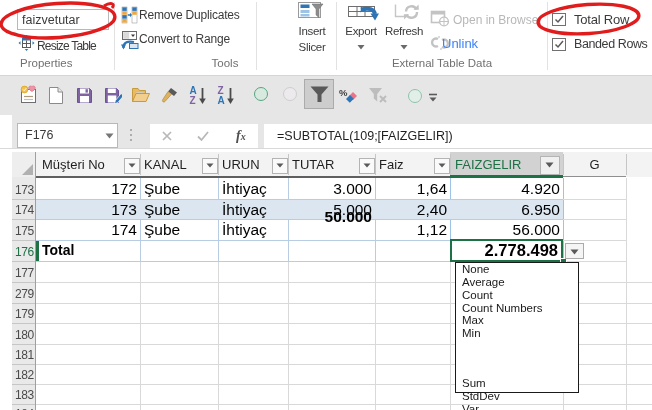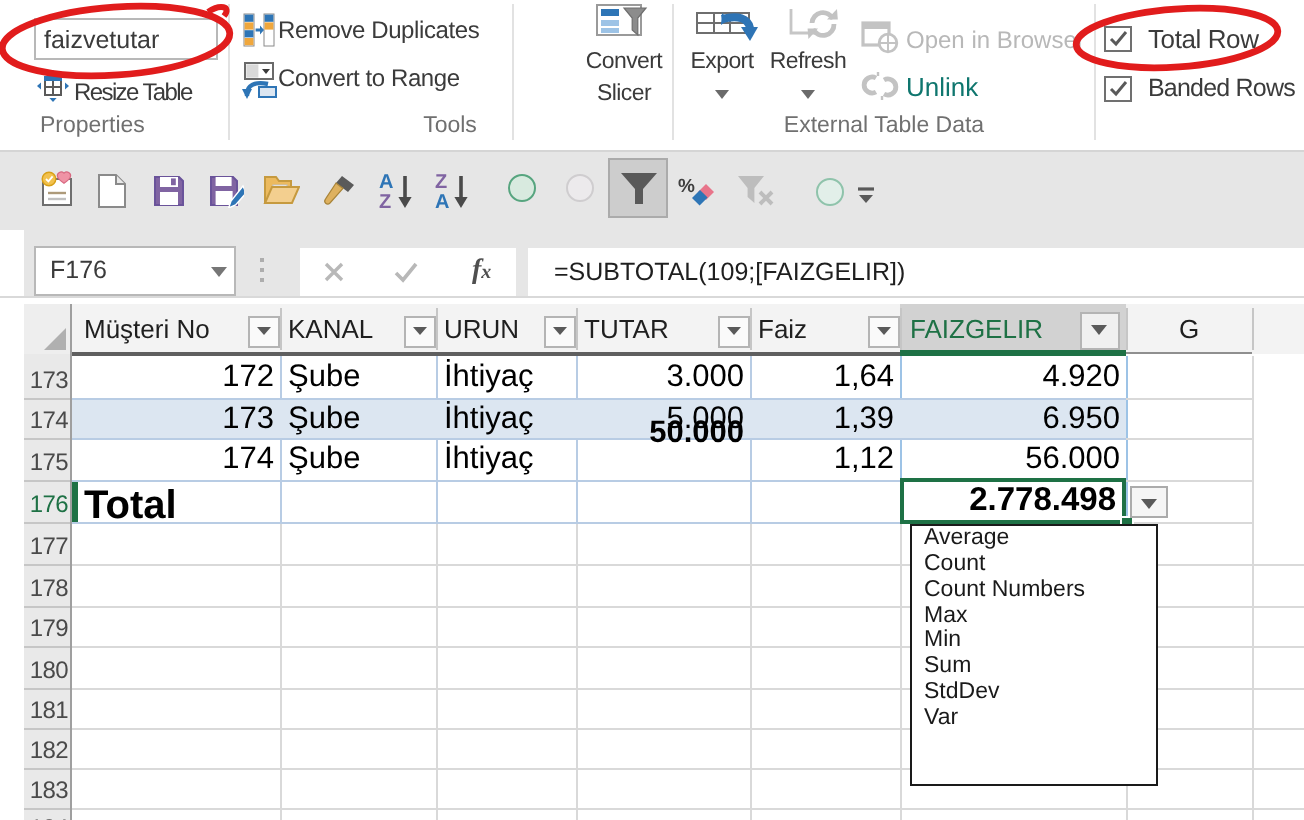--- a/index.html
+++ b/index.html
@@ -60,21 +60,21 @@
 <div class="abs rtxt" style="left:139px;top:32px;">Convert to Range</div>
 <div class="abs lbl" style="left:155px;top:57px;width:140px;text-align:center;">Tools</div>
 
 <svg class="abs" style="left:297px;top:1px;" width="28" height="18" viewBox="0 0 28 18">
   <rect x="1.5" y="1.5" width="22" height="15" fill="#fff" stroke="#9a9a9a"></rect>
   <rect x="3.5" y="3.5" width="9" height="3.5" fill="#2e75b6"></rect>
   <rect x="3.5" y="9" width="9" height="3" fill="#9dc3e6"></rect>
   <rect x="3.5" y="13" width="9" height="2.5" fill="#9dc3e6"></rect>
   <path d="M15 3 L26 3 L21.9 8 L21.9 16.5 L19.1 14 L19.1 8 Z" fill="#8c8c8c" stroke="#6e6e6e" stroke-width="0.6"></path>
 </svg>
-<div class="abs" style="left:285px;top:25px;width:54px;text-align:center;font-size:11.5px;color:#3b3b3b;letter-spacing:-0.3px;">Convert</div>
+<div class="abs" style="left:285px;top:25px;width:54px;text-align:center;font-size:11.5px;color:#3b3b3b;letter-spacing:-0.3px;">Insert</div>
 <div class="abs" style="left:285px;top:41px;width:54px;text-align:center;font-size:11.5px;color:#3b3b3b;letter-spacing:-0.3px;">Slicer</div>
 
 <svg class="abs" style="left:347px;top:4px;" width="32" height="19" viewBox="0 0 32 19">
   <rect x="1.5" y="2.5" width="26" height="10" fill="none" stroke="#6e6e6e"></rect>
   <line x1="10" y1="2.5" x2="10" y2="12.5" stroke="#6e6e6e"></line>
   <line x1="18" y1="2.5" x2="18" y2="12.5" stroke="#6e6e6e"></line>
   <line x1="1.5" y1="7.5" x2="27.5" y2="7.5" stroke="#6e6e6e"></line>
   <path d="M14 5.5 C 22 3.5, 27 5, 28 10" fill="none" stroke="#2e74b5" stroke-width="4"></path>
   <path d="M23.5 9.5 L32 9.5 L28 16.5 Z" fill="#2e74b5"></path>
   <path d="M14 2.5 L17.5 5.8 L13.5 8.5 Z" fill="#2e74b5"></path>
@@ -102,21 +102,21 @@
   <line x1="9.6" y1="11.5" x2="18.4" y2="11.5" stroke="#c3c3c3"></line>
   <line x1="14" y1="7.1" x2="14" y2="15.9" stroke="#c3c3c3"></line>
 </svg>
 <div class="abs gtxt" style="left:453px;top:13px;">Open in Browser</div>
 <svg class="abs" style="left:430px;top:34px;" width="20" height="18" viewBox="0 0 20 18">
   <path d="M8 5 A 4 4 0 1 0 8 12" fill="none" stroke="#c3c3c3" stroke-width="2.4"></path>
   <path d="M12 6 A 4 4 0 1 1 12 13" fill="none" stroke="#c3c3c3" stroke-width="2.4"></path>
   <line x1="9" y1="2" x2="9" y2="4" stroke="#c3c3c3" stroke-width="1.2"></line>
   <line x1="11" y1="14" x2="11" y2="16" stroke="#c3c3c3" stroke-width="1.2"></line>
 </svg>
-<div class="abs" style="left:453px;top:36px;font-size:13px;color:#0f766e;">Unlink</div>
+<div class="abs" style="left:442px;top:36px;font-size:13px;color:#3b82f6;">Unlink</div>
 <div class="abs lbl" style="left:372px;top:57px;width:140px;text-align:center;">External Table Data</div>
 
 <div class="abs" style="left:552px;top:13px;width:12px;height:11px;background:#fff;border:1px solid #707070;"></div>
 <svg class="abs" style="left:553px;top:14px;" width="12" height="11" viewBox="0 0 12 11">
     <path d="M2.5 5.5 L5 8 L10 2" fill="none" stroke="#5a5a5a" stroke-width="1.5"></path>
   </svg>
 <div class="abs" style="left:574px;top:12px;font-size:13px;color:#3b3b3b;letter-spacing:-0.2px;white-space:nowrap;">Total Row</div>
 <div class="abs" style="left:552px;top:38px;width:12px;height:11px;background:#fff;border:1px solid #707070;"></div>
 <svg class="abs" style="left:553px;top:39px;" width="12" height="11" viewBox="0 0 12 11">
     <path d="M2.5 5.5 L5 8 L10 2" fill="none" stroke="#5a5a5a" stroke-width="1.5"></path>
@@ -322,21 +322,21 @@
 <div class="abs" style="left:563px;top:199px;width:63px;height:1px;background:#d9d9d9;"></div>
 <div class="abs" style="left:563px;top:219px;width:63px;height:1px;background:#d9d9d9;"></div>
 <div class="abs" style="left:563px;top:240px;width:63px;height:1px;background:#d9d9d9;"></div>
 <div class="abs" style="left:563px;top:261px;width:63px;height:1px;background:#d9d9d9;"></div>
 
 <div class="abs num" style="left:0;top:183px;width:34px;text-align:right;">173</div>
 <div class="abs num" style="left:0;top:203px;width:34px;text-align:right;">174</div>
 <div class="abs num" style="left:0;top:224px;width:34px;text-align:right;">175</div>
 <div class="abs num" style="left:0;top:245px;width:34px;text-align:right;color:#1e7145;">176</div>
 <div class="abs num" style="left:0;top:266px;width:34px;text-align:right;">177</div>
-<div class="abs num" style="left:0;top:287px;width:34px;text-align:right;">178</div>
+<div class="abs num" style="left:0;top:287px;width:34px;text-align:right;">279</div>
 <div class="abs num" style="left:0;top:307px;width:34px;text-align:right;">179</div>
 <div class="abs num" style="left:0;top:328px;width:34px;text-align:right;">180</div>
 <div class="abs num" style="left:0;top:348px;width:34px;text-align:right;">181</div>
 <div class="abs num" style="left:0;top:368px;width:34px;text-align:right;">182</div>
 <div class="abs num" style="left:0;top:388px;width:34px;text-align:right;">183</div>
 <div class="abs num" style="left:0;top:407px;width:34px;text-align:right;">184</div>
 <div class="abs" style="left:12px;top:199px;width:23px;height:1px;background:#c6c6c6;"></div>
 <div class="abs" style="left:12px;top:219px;width:23px;height:1px;background:#c6c6c6;"></div>
 <div class="abs" style="left:12px;top:240px;width:23px;height:1px;background:#c6c6c6;"></div>
 <div class="abs" style="left:12px;top:261px;width:23px;height:1px;background:#c6c6c6;"></div>
@@ -354,43 +354,44 @@
 <div class="abs cell" style="left:144px;top:180px;">Şube</div>
 <div class="abs cell" style="left:222px;top:180px;">İhtiyaç</div>
 <div class="abs cell" style="left:271px;top:180px;width:101px;text-align:right;">3.000</div>
 <div class="abs cell" style="left:346px;top:180px;width:101px;text-align:right;">1,64</div>
 <div class="abs cell" style="left:459px;top:180px;width:101px;text-align:right;">4.920</div>
 
 <div class="abs cell" style="left:36px;top:201px;width:101px;text-align:right;">173</div>
 <div class="abs cell" style="left:144px;top:201px;">Şube</div>
 <div class="abs cell" style="left:222px;top:201px;">İhtiyaç</div>
 <div class="abs cell" style="left:271px;top:201px;width:101px;text-align:right;">5.000</div>
-<div class="abs cell" style="left:346px;top:201px;width:101px;text-align:right;">1,39</div>
+<div class="abs cell" style="left:346px;top:201px;width:101px;text-align:right;">2,40</div>
 <div class="abs cell" style="left:459px;top:201px;width:101px;text-align:right;">6.950</div>
 
 <div class="abs cell" style="left:36px;top:221px;width:101px;text-align:right;">174</div>
 <div class="abs cell" style="left:144px;top:221px;">Şube</div>
 <div class="abs cell" style="left:222px;top:221px;">İhtiyaç</div>
 <div class="abs cell" style="left:271px;top:208px;width:101px;text-align:right;font-weight:bold;">50.000</div>
 <div class="abs cell" style="left:346px;top:221px;width:101px;text-align:right;">1,12</div>
 <div class="abs cell" style="left:459px;top:221px;width:101px;text-align:right;">56.000</div>
 
-<div class="abs cell" style="left:42px;top:242px;font-weight:bold;font-size:20px;">Total</div>
+<div class="abs cell" style="left:42px;top:242px;font-weight:bold;font-size:14px;">Total</div>
 <div class="abs cell" style="left:437px;top:241px;width:121px;text-align:right;font-weight:bold;font-size:16.5px;">2.778.498</div>
 
 <div class="abs" style="left:450px;top:239px;width:113px;height:23px;border:2px solid #1e7145;box-sizing:border-box;"></div>
 <div class="abs" style="left:560px;top:258px;width:5px;height:5px;background:#1e7145;border:1px solid #fff;"></div>
 
 <div class="abs" style="left:565px;top:243px;width:19px;height:16px;background:#f5f5f5;border:1px solid #ababab;box-sizing:border-box;"></div>
 <svg class="abs" style="left:570px;top:249px;" width="9" height="6" viewBox="0 0 9 6">
     <path d="M0.5 0.5 L8.5 0.5 L4.5 5.5 Z" fill="#5a5a5a"></path>
   </svg>
 
 <div class="abs" style="left:455px;top:262px;width:124px;height:131px;background:#fff;border:1px solid #1a1a1a;box-sizing:border-box;font-size:11.5px;color:#1a1a1a;">
+  <div style="height:12.85px;padding-left:6px;line-height:12.85px;">None</div>
   <div style="height:12.85px;padding-left:6px;line-height:12.85px;">Average</div>
   <div style="height:12.85px;padding-left:6px;line-height:12.85px;">Count</div>
   <div style="height:12.85px;padding-left:6px;line-height:12.85px;">Count Numbers</div>
   <div style="height:12.85px;padding-left:6px;line-height:12.85px;">Max</div>
   <div style="height:12.85px;padding-left:6px;line-height:12.85px;">Min</div>
-  <div style="height:12.85px;padding-left:6px;line-height:12.85px;">Sum</div>
+  <div style="height:12.85px;padding-left:6px;line-height:12.85px;margin-top:37px;">Sum</div>
   <div style="height:12.85px;padding-left:6px;line-height:12.85px;">StdDev</div>
   <div style="height:12.85px;padding-left:6px;line-height:12.85px;">Var</div>
 </div>
 
 </body></html>

